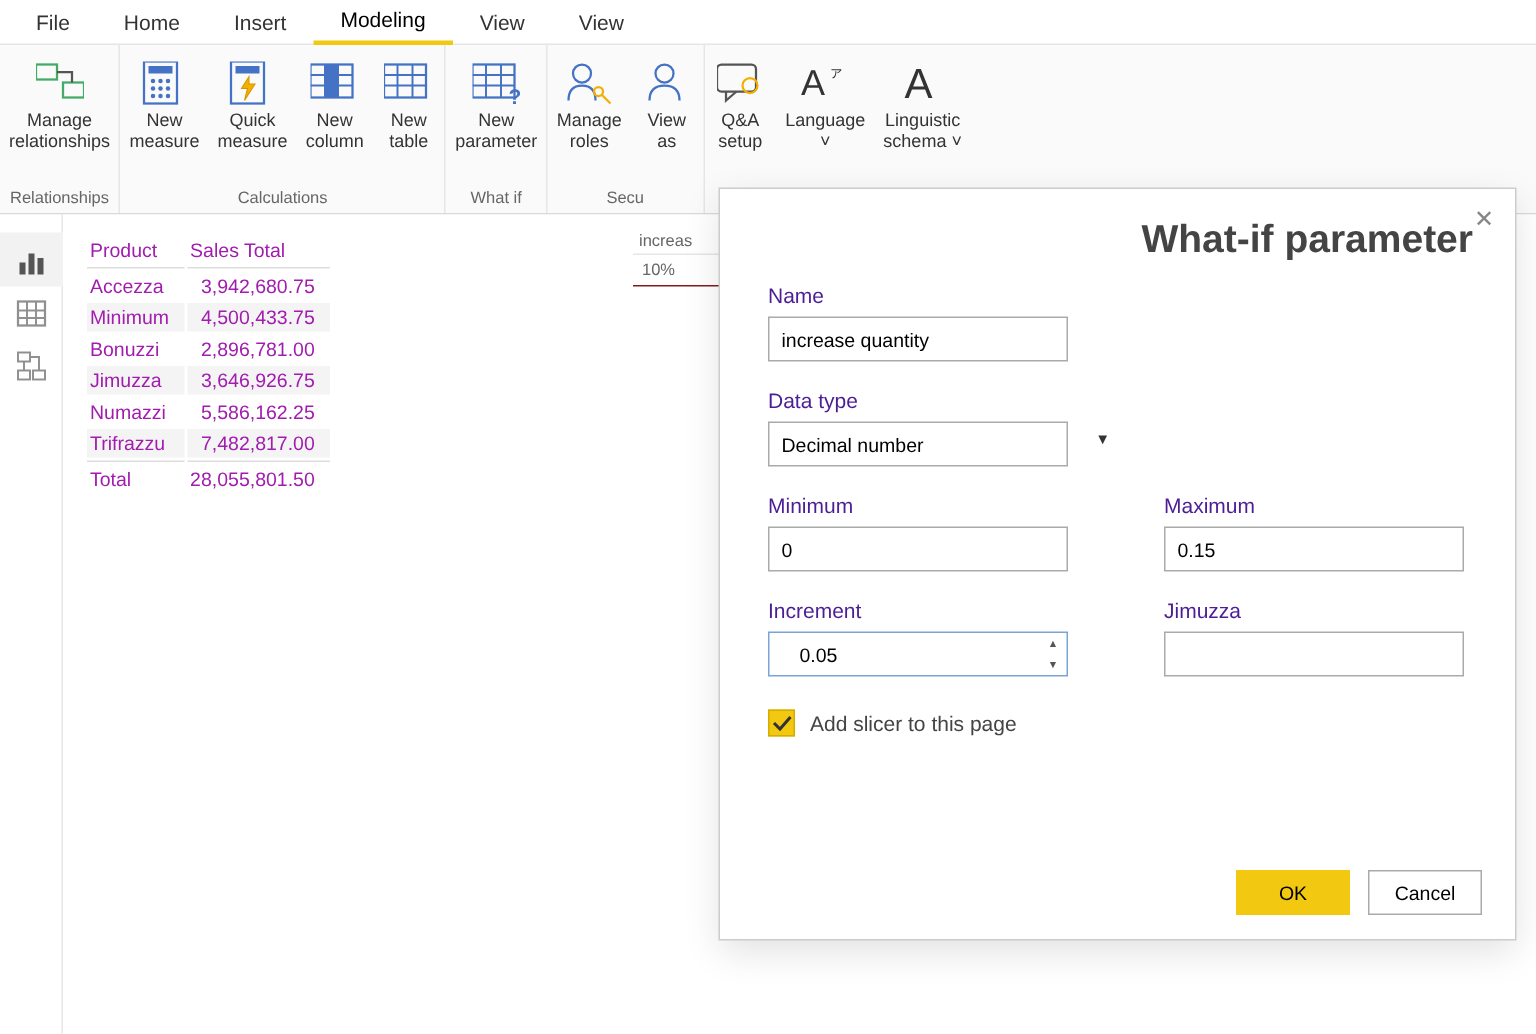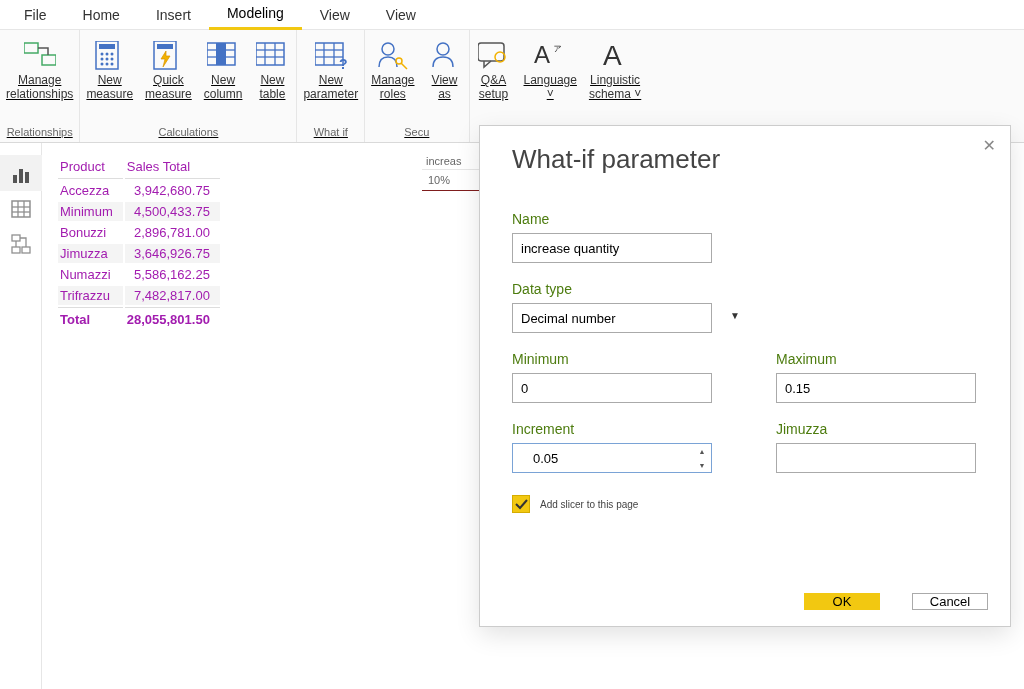--- a/index.html
+++ b/index.html
@@ -12,21 +12,21 @@
     }
     .menu-item { padding: 6px 18px; cursor: pointer; }
     .menu-item.active { border-bottom: 3px solid #f2c811; font-weight: 400; color:#000; }
 
     
     .ribbon {
       display: flex; height: 113px; border-bottom: 1px solid #d9d9d9; background: #fafafa;
     }
     .ribbon-group {
       display: flex; flex-direction: column; align-items: center; justify-content: space-between;
-      border-right: 1px solid #e6e6e6; padding: 4px 0 2px 0; text-decoration: underline;
+      border-right: 1px solid #e6e6e6; padding: 4px 0 2px 0;
     }
     .ribbon-group.no-border { border-right: none; }
     .ribbon-group-items { display: flex; flex: 1; align-items: flex-start; }
     .ribbon-btn {
       display: flex; flex-direction: column; align-items: center; justify-content: flex-start;
       padding: 4px 6px 0 6px; min-width: 48px; cursor: pointer; text-align: center;
       font-size: 12px; color: #333; line-height: 1.15;
     }
     .ribbon-btn .icon-slot { height: 36px; display:flex; align-items:center; justify-content:center;}
     .ribbon-group-label { font-size: 11px; color: #666; padding-bottom: 2px; padding-top: 2px; text-align:center; width:100%; }
@@ -48,50 +48,50 @@
     }
 
     
     .table-visual {
       position: absolute; top: 10px; left: 14px; font-size: 13px; color: #a21caf;
     }
     .table-visual th { text-align: left; font-weight: 400; padding: 4px 10px 4px 2px; border-bottom: 1px solid #ddd; }
     .table-visual td { padding: 2px 10px 2px 2px; }
     .table-visual td.num { text-align: right; }
     .table-visual tbody tr:nth-child(even) { background: #f4f4f4; }
-    .table-visual tbody tr.total td { font-weight: 700; border-top: 1px solid #ddd; padding-top:4px; }
+    .table-visual tbody tr.total td { font-weight: 400; border-top: 1px solid #ddd; padding-top:4px; }
 
     
     .slicer {
       position: absolute; top: 10px; left: 380px; width: 90px;
       font-size: 11px; color: #666;
     }
     .slicer-title { padding: 2px 4px; border-bottom: 1px solid #e6e6e6; overflow:hidden; white-space:nowrap; }
     .slicer-val { padding: 4px 6px; border-bottom: 1px solid #7f1d1d; }
 
     
     .dialog {
       position: absolute; top: 126px; left: 480px; width: 530px; height: 500px;
       background: #fff; box-shadow: 0 0 0 1px #ccc, 0 8px 24px rgba(0,0,0,0.12);
       padding: 18px 28px 16px 32px;
     }
     .dialog-close { position:absolute; top:10px; right:14px; cursor:pointer; color:#888; font-size:16px; }
-    .dialog h1 { font-size: 26px; font-weight: 400; color: #444; margin-bottom: 36px; }
+    .dialog h1 { font-size: 26px; font-weight: 700; color: #444; margin-bottom: 14px; text-align: right; }
     .form-row { margin-bottom: 18px; }
-    .form-row label { display:block; font-size: 14px; color:#4d7c0f; margin-bottom: 6px; }
+    .form-row label { display:block; font-size: 14px; color:#4c1d95; margin-bottom: 6px; }
     .form-row input[type=text], .form-row input[type=number], .form-row select {
       width: 200px; height: 30px; border: 1px solid #aaa; padding: 0 8px; font-size: 13px; background:#fff;
     }
     .form-row input.focused { border-color: #7aa3d6; outline:none;padding-left:20px; }
     .cols { display:flex; gap: 64px; }
-    .check-row { display:flex; align-items:center; gap:10px; font-size:10px; color:#444; margin-top: 4px;}
+    .check-row { display:flex; align-items:center; gap:10px; font-size:14px; color:#444; margin-top: 4px;}
     .check-box { width:18px; height:18px; background:#f2c811; border:1px solid #d5ac00; display:flex; align-items:center; justify-content:center; }
     .check-box svg { display:block; }
     .dialog-buttons { position:absolute; bottom:16px; right:22px; display:flex; gap:12px; }
-    .btn { min-width:76px; height:17px; border:1px solid #aaa; background:#fff; font-size:13px; cursor:pointer;margin-left:20px; }
+    .btn { min-width:76px; height:30px; border:1px solid #aaa; background:#fff; font-size:13px; cursor:pointer; }
     .btn.primary { background:#f2c811; border-color:#f2c811; }
 
     select { appearance: none; background-image: none; }
     .select-wrap { position:relative; width:236px; }
     .select-wrap::after { content:"▼"; position:absolute; right:8px; top:7px; font-size:10px; color:#333; pointer-events:none; }
 
     .spinner-wrap { position:relative; width:200px; }
     .spinner-wrap .spin { position:absolute; right:1px; top:1px; bottom:1px; width:18px; display:flex; flex-direction:column; }
     .spinner-wrap .spin span { flex:1; display:flex; align-items:center; justify-content:center; font-size:7px; color:#555; cursor:pointer; }
   </style>

